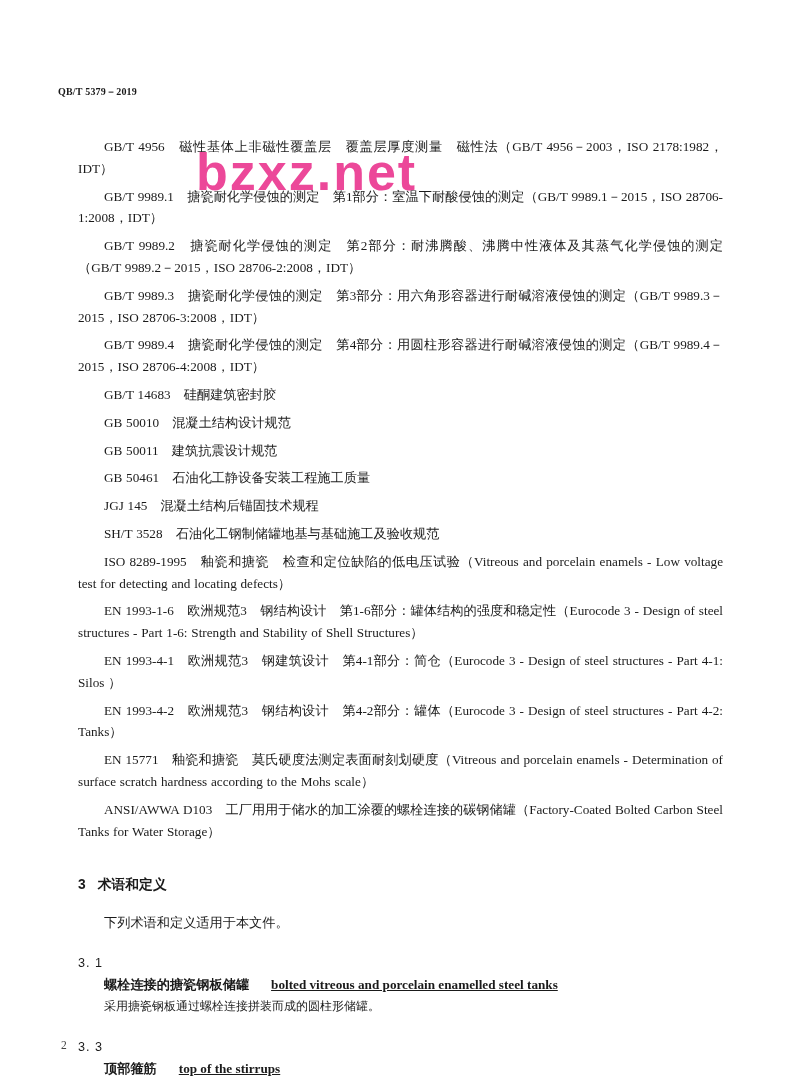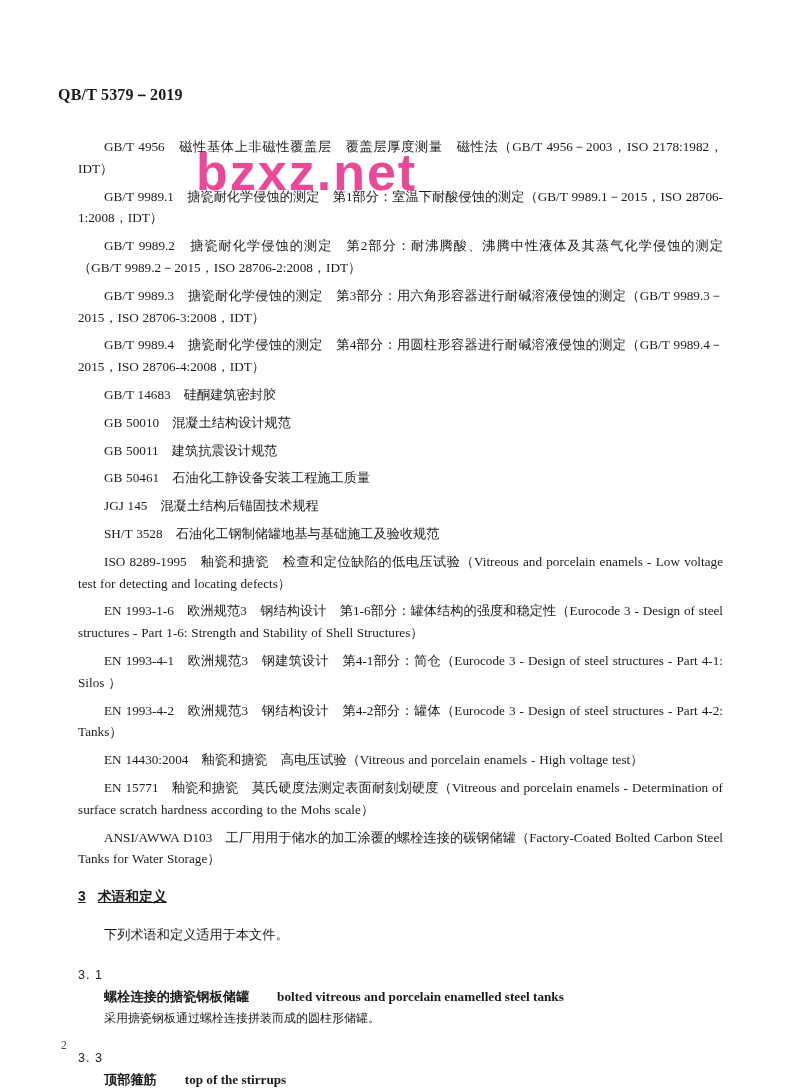--- a/index.html
+++ b/index.html
@@ -29,21 +29,21 @@
     pointer-events: none;
     z-index: 0;
     white-space: nowrap;
   }
   .header {
     position: absolute;
     left: 58px;
     top: 85px;
     font-family: "Liberation Serif", "DejaVu Serif", serif;
     font-weight: 700;
-    font-size: 16px;
+    font-size: 10px;
     letter-spacing: 0.2px;
     z-index: 2;
   }
   .content {
     position: absolute;
     left: 78px;
     top: 130px;
     width: 645px;
     z-index: 2;
   }
@@ -53,24 +53,23 @@
     text-indent: 26px;
     text-align: justify;
     text-justify: inter-ideograph;
     margin: 6px 0 0 0;
     word-spacing: 0.5px;
   }
   .sec-head {
     font-size: 13.8px;
     font-weight: 700;
     font-family: "Liberation Sans", "DejaVu Sans", sans-serif;
-    margin-top: 16px;
+    margin-top: 32px;
     margin-bottom: 4px;
     line-height: 21.8px;
-    text-decoration: underline;
   }
   .sec-head .num {
     margin-right: 12px;
   }
   .body-par {
     font-size: 13.2px;
     line-height: 21.8px;
     text-indent: 26px;
     margin-top: 16px;
     margin-bottom: 4px;
@@ -82,21 +81,22 @@
     margin-top: 19px;
     letter-spacing: 1px;
   }
   .term-title {
     font-size: 13.2px;
     font-weight: 700;
     line-height: 21.8px;
     padding-left: 26px;
   }
   .term-title .en {
-    margin-left: 28px;
+    margin-left: 22px;
+    text-decoration: underline;
   }
   .term-def {
     font-size: 12px;
     line-height: 21.8px;
     padding-left: 26px;
   }
   .page-num {
     position: absolute;
     left: 61px;
     top: 1039px;
@@ -126,21 +126,20 @@
       <p class="ref-entry">GB/T 14683　硅酮建筑密封胶</p>
       <p class="ref-entry">GB 50010　混凝土结构设计规范</p>
       <p class="ref-entry">GB 50011　建筑抗震设计规范</p>
       <p class="ref-entry">GB 50461　石油化工静设备安装工程施工质量</p>
       <p class="ref-entry">JGJ 145　混凝土结构后锚固技术规程</p>
       <p class="ref-entry">SH/T 3528　石油化工钢制储罐地基与基础施工及验收规范</p>
       <p class="ref-entry">ISO 8289-1995　釉瓷和搪瓷　检查和定位缺陷的低电压试验（Vitreous and porcelain enamels - Low voltage test for detecting and locating defects）</p>
       <p class="ref-entry">EN 1993-1-6　欧洲规范3　钢结构设计　第1-6部分：罐体结构的强度和稳定性（Eurocode 3 - Design of steel structures - Part 1-6: Strength and Stability of Shell Structures）</p>
       <p class="ref-entry">EN 1993-4-1　欧洲规范3　钢建筑设计　第4-1部分：简仓（Eurocode 3 - Design of steel structures - Part 4-1: Silos ）</p>
       <p class="ref-entry">EN 1993-4-2　欧洲规范3　钢结构设计　第4-2部分：罐体（Eurocode 3 - Design of steel structures - Part 4-2: Tanks）</p>
-      <p class="ref-entry">EN 14430:2004　釉瓷和搪瓷　高电压试验（Vitreous and porcelain enamels - High voltage test）</p>
       <p class="ref-entry">EN 15771　釉瓷和搪瓷　莫氏硬度法测定表面耐刻划硬度（Vitreous and porcelain enamels - Determination of surface scratch hardness according to the Mohs scale）</p>
       <p class="ref-entry">ANSI/AWWA D103　工厂用用于储水的加工涂覆的螺栓连接的碳钢储罐（Factory-Coated Bolted Carbon Steel Tanks for Water Storage）</p>
     </div>
 
     <div class="sec-head">
       <span class="num">3</span><span>术语和定义</span>
     </div>
 
     <p class="body-par">下列术语和定义适用于本文件。</p>
 

